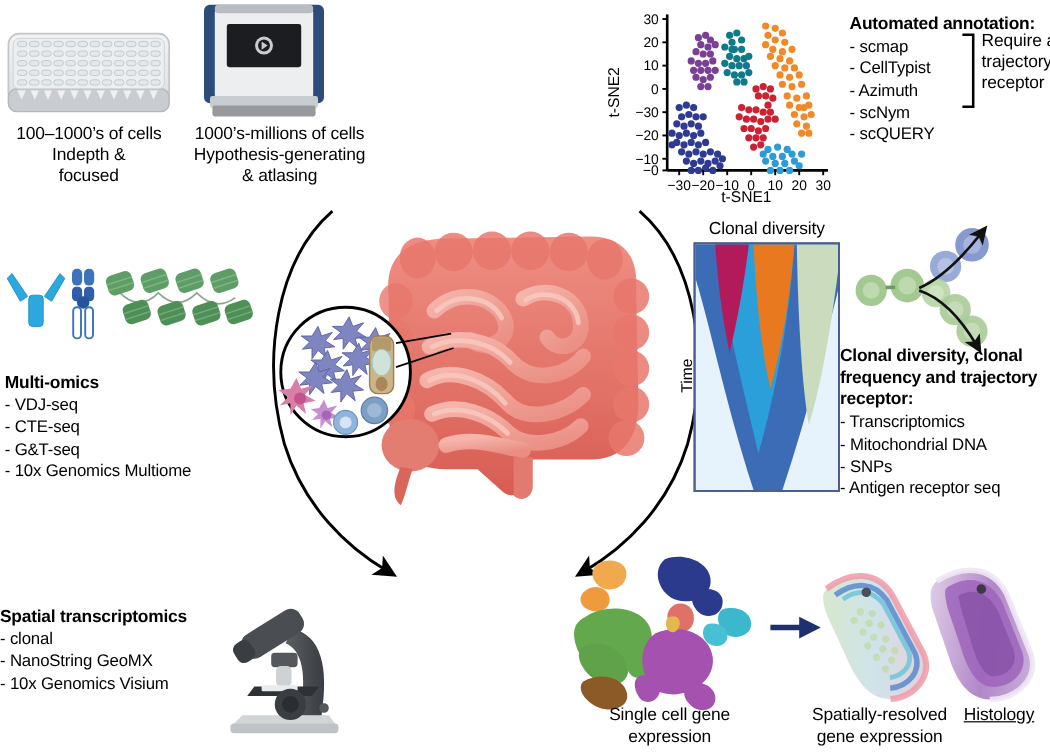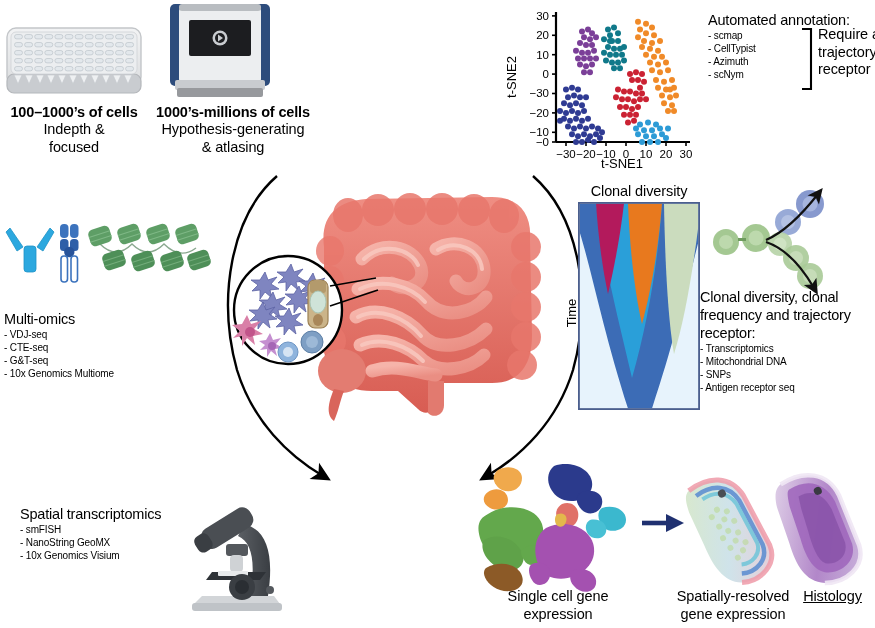--- a/index.html
+++ b/index.html
@@ -11,43 +11,43 @@
     width: 875px; height: 628px;
     position: relative;
     overflow: hidden;
     font-family: "Liberation Sans", sans-serif;
     color: #000000;
   }
   .fig { position: absolute; inset: 0; }
   .abs { position: absolute; }
 
   .cap-bold {
-    font-weight: bold;
+    font-weight: normal;
     font-size: 14.5px;
     line-height: 1.18;
     letter-spacing: -0.15px;
   }
   .cap-reg {
     font-weight: normal;
     font-size: 14.5px;
     line-height: 1.22;
     letter-spacing: -0.1px;
   }
   .center { text-align: center; }
 
   .list { list-style: none; margin: 0; padding: 0; }
   .list li {
-    font-size: 10px;
+    font-size: 14px;
     line-height: 1.30;
     white-space: nowrap;
     letter-spacing: -0.15px;
   }
 
   .heading {
-    font-weight: normal;
+    font-weight: bold;
     font-size: 14.5px;
     line-height: 1.25;
     letter-spacing: -0.2px;
   }
 
   .tick { font-size: 11.5px; font-family: "Liberation Sans", sans-serif; }
   .axlabel { font-size: 13px; font-family: "Liberation Sans", sans-serif; }
 
   svg { display: block; overflow: visible; }
   .nowrap { white-space: nowrap; }
@@ -407,20 +407,21 @@
     </svg>
   </div>
 
   <div class="abs" style="left:708px; top:11px; width:167px;">
     <div class="heading">Automated annotation:</div>
     <ul class="list" id="annotation-list">
         <li>- scmap</li>
         <li>- CellTypist</li>
         <li>- Azimuth</li>
         <li>- scNym</li>
+        <li>- scQUERY</li>
       </ul>
   </div>
 
   <div class="abs" style="left:800px; top:27px;">
     <svg width="16" height="64" viewBox="0 0 16 64">
       <path d="M2 2 H11 V62 H2" fill="none" stroke="#000" stroke-width="2.1" stroke-linejoin="miter"></path>
     </svg>
   </div>
   <div class="abs" style="left:818px; top:26px; width:58px;">
     <div class="cap-reg nowrap">Require a</div>
@@ -682,24 +683,24 @@
     <div class="heading nowrap">frequency and trajectory</div>
     <div class="heading nowrap">receptor:</div>
     <ul class="list" id="clonal-list">
         <li>- Transcriptomics</li>
         <li>- Mitochondrial DNA</li>
         <li>- SNPs</li>
         <li>- Antigen receptor seq</li>
       </ul>
   </div>
 
-  <div class="abs" style="left:20px; top:505px; width:250px;">
+  <div class="abs" style="left:0; top:505px; width:250px;">
     <div class="heading">Spatial transcriptomics</div>
     <ul class="list" id="spatial-list">
-        <li>- smFISH</li>
+        <li>- clonal</li>
         <li>- NanoString GeoMX</li>
         <li>- 10x Genomics Visium</li>
       </ul>
   </div>
 
   <svg class="abs" style="left:182px; top:486px;" width="110" height="132" viewBox="0 0 110 132">
     <defs>
       <linearGradient id="mbody" x1="0" y1="0" x2="1" y2="0">
         <stop offset="0" stop-color="#5b5f64"></stop>
           <stop offset="1" stop-color="#3a3e43"></stop>

